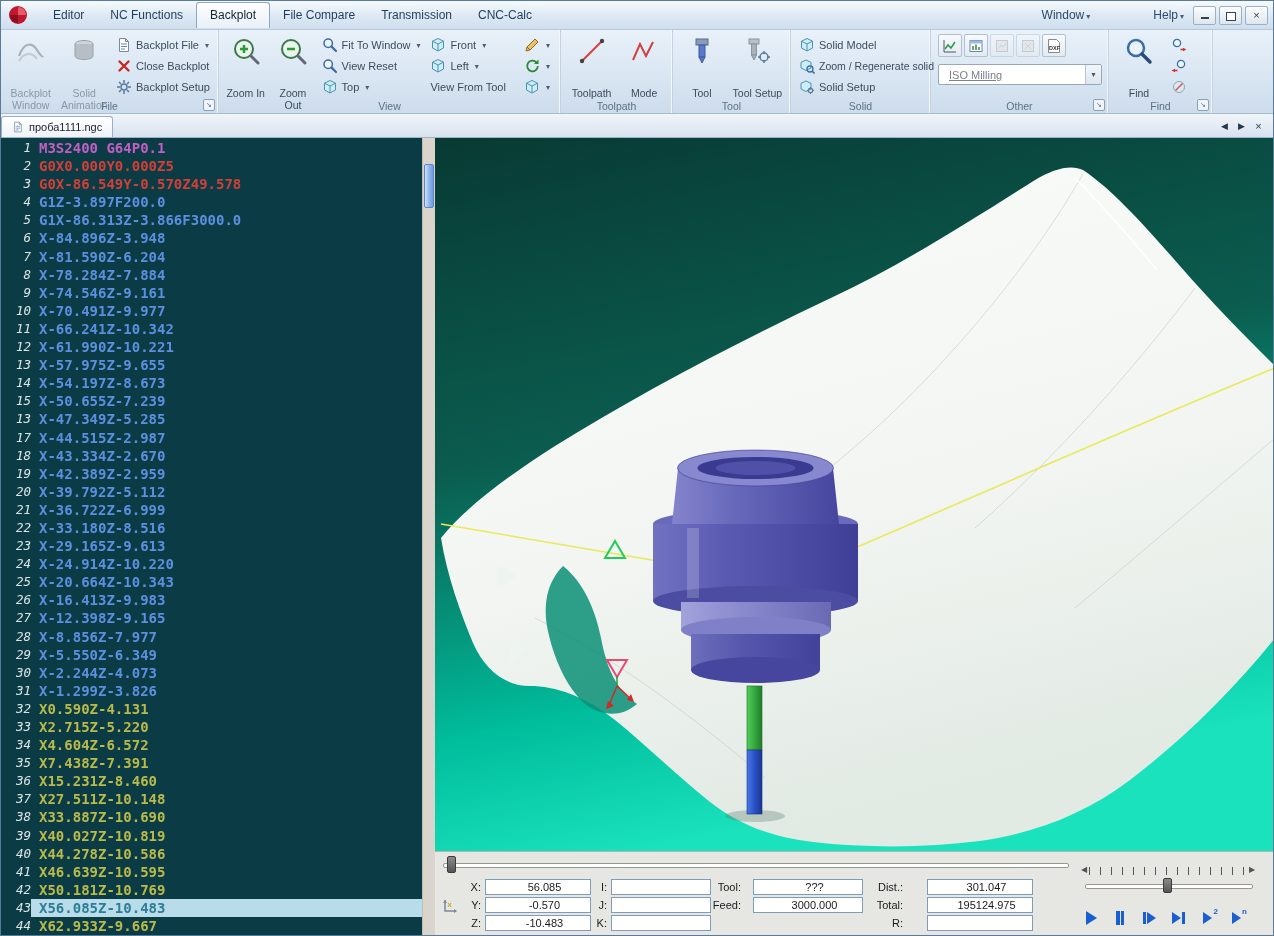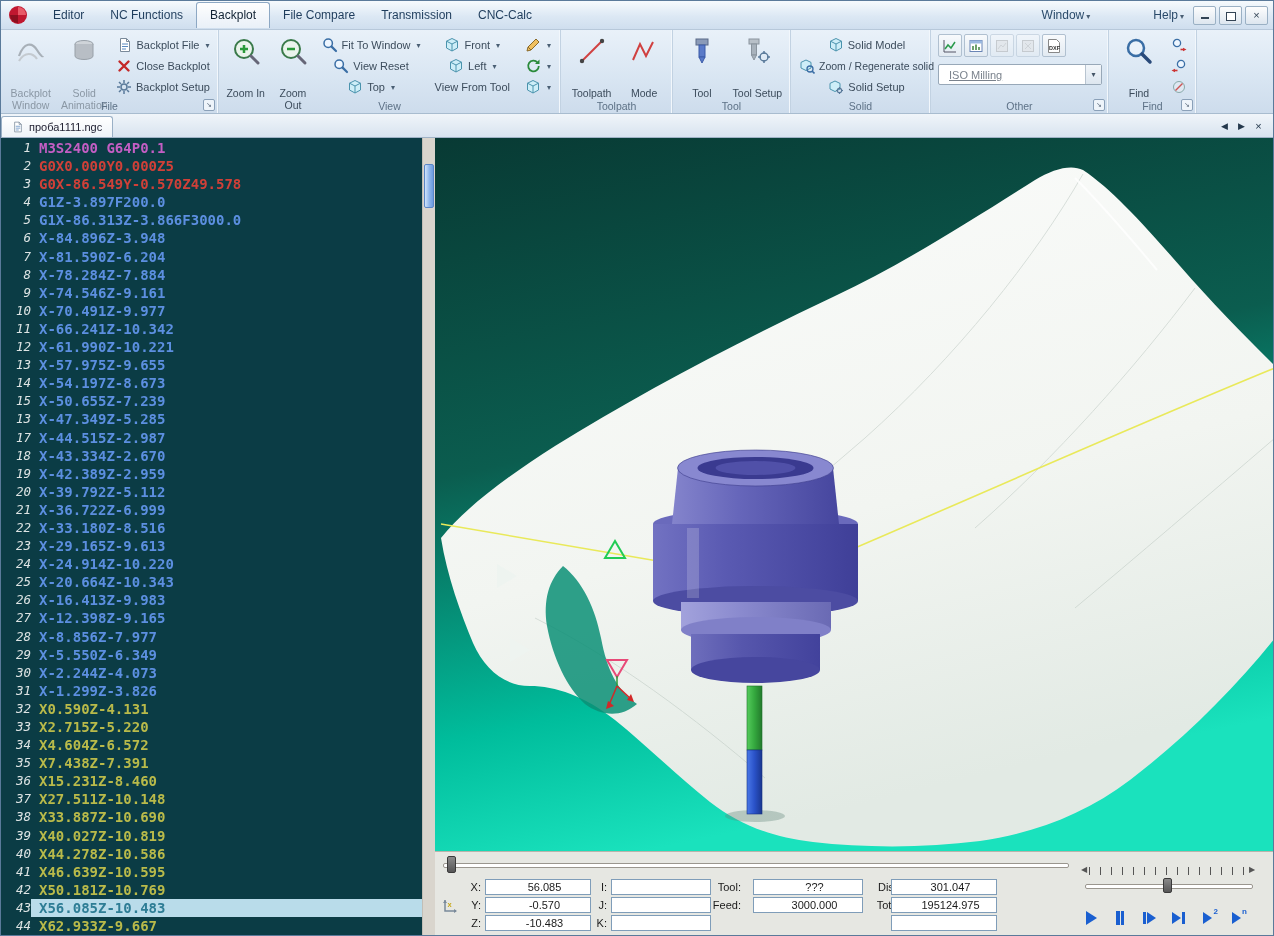--- a/index.html
+++ b/index.html
@@ -19,21 +19,21 @@
 
   
   .ribbon{position:absolute;top:29px;left:0;width:100%;height:84px;background:linear-gradient(#e9f1f9,#d8e5f2 60%,#cddcec);border-bottom:1px solid #a8bccf;display:flex;box-sizing:border-box;}
   .rgroup{position:relative;height:100%;border-right:1px solid #c2d2e2;box-shadow:inset -1px 0 0 #f2f7fc;box-sizing:border-box;flex:0 0 auto;}
   .rlabel{position:absolute;bottom:1px;left:0;right:0;text-align:center;font-size:10.5px;color:#5d7186;}
   .dlg{position:absolute;bottom:2px;right:3px;width:10px;height:10px;border:1px solid #8aa0b8;border-radius:2px;font-size:7px;line-height:9px;text-align:center;color:#567;background:#eef4fa;}
   .rbody{display:flex;height:67px;padding:3px 4px 0;gap:2px;}
   .bigbtn{width:54px;display:flex;flex-direction:column;align-items:center;padding:1px;border:1px solid transparent;border-radius:3px;font-size:10.5px;color:#3c4c5c;text-align:center;line-height:1.12;gap:20px;}
   .bicon{width:30px;height:30px;margin:1px 0 2px;flex:0 0 auto;}
   .smallcol{display:flex;flex-direction:column;gap:1px;padding-top:2px;}
-  .smallbtn{display:flex;align-items:center;gap:4px;height:20px;padding:0 4px;font-size:11px;color:#3c4c5c;border-radius:2px;white-space:nowrap;justify-content:center;}
+  .smallbtn{display:flex;align-items:center;gap:4px;height:20px;padding:0 4px;font-size:11px;color:#3c4c5c;border-radius:2px;white-space:nowrap;}
   .ico{width:16px;height:16px;flex:0 0 auto;}
   .iconrow{display:flex;gap:2px;padding:1px 0 3px;}
   .tbtn{width:22px;height:21px;border:1px solid #b0c0d0;border-radius:2px;background:linear-gradient(#f8fafc,#e2eaf2);display:flex;align-items:center;justify-content:center;}
   .tbtn.dis{opacity:.5;}
   .combo{width:162px;height:19px;border:1px solid #98a8b8;background:#fff;display:flex;align-items:center;border-radius:2px;}
   .combo-text{flex:1;font-size:11px;color:#7a828c;padding-left:10px;text-decoration:underline;}
   .combo-arrow{width:15px;height:100%;border-left:1px solid #b8c4d0;background:linear-gradient(#f2f6fa,#dde6ef);display:flex;align-items:center;justify-content:center;font-size:8px;color:#456;}
   .grayed .blabel, .grayed{color:#8a97a4;}
 
   
@@ -60,21 +60,21 @@
   
   .controlbar{position:absolute;top:850px;left:434px;width:840px;height:86px;background:#e6e7e2;border-top:1px solid #b8b4ab;font-size:11px;color:#1a1a1a;box-sizing:border-box;}
   .ptrack{position:absolute;left:8px;top:11px;width:624px;height:3px;background:#fff;border:1px solid #9a968e;border-radius:2px;}
   .phandle{position:absolute;left:12px;top:4px;width:9px;height:17px;background:linear-gradient(#8a8a8a,#565656);border:1px solid #3a3a3a;border-radius:2px;box-sizing:border-box;}
   .fl{position:absolute;text-align:right;height:16px;line-height:16px;}
   .fb{position:absolute;height:16px;background:#fff;border:1px solid #7f9db9;box-sizing:border-box;text-align:center;padding:1px 3px 0 16px;font-size:11px;line-height:13px;}
   .r1{top:27px;} .r2{top:45px;} .r3{top:63px;}
   .lab1{left:26px;width:20px;} .box1{left:50px;width:106px;}
   .lab2{left:156px;width:16px;} .box2{left:176px;width:100px;}
   .lab3{left:270px;width:36px;} .box3{left:318px;width:110px;}
-  .lab4{left:424px;width:44px;} .box4{left:456px;width:106px;}
+  .lab4{left:424px;width:44px;} .box4{left:492px;width:106px;}
   .csicon{position:absolute;left:6px;top:45px;}
   .ticks{position:absolute;left:654px;top:15px;width:158px;height:8px;background:repeating-linear-gradient(90deg,#555 0 1px,transparent 1px 11px);}
   .tickarrow{position:absolute;top:13px;font-size:8px;color:#555;}
   .strack{position:absolute;left:650px;top:32px;width:166px;height:3px;background:#fff;border:1px solid #9a968e;border-radius:2px;}
   .shandle{position:absolute;left:728px;top:26px;width:9px;height:15px;background:linear-gradient(#8a8a8a,#565656);border:1px solid #3a3a3a;border-radius:2px;box-sizing:border-box;}
   .pbrow{position:absolute;left:644px;top:54px;display:flex;gap:5px;align-items:center;}
   .pb{width:24px;height:24px;display:flex;align-items:center;justify-content:center;gap:1px;position:relative;}
   .tri{width:0;height:0;border-left:11px solid #1a5fd0;border-top:7px solid transparent;border-bottom:7px solid transparent;}
   .tri.sm{border-left-width:9px;border-top-width:6px;border-bottom-width:6px;}
   .pbar{width:3.5px;height:14px;background:#1a5fd0;}
@@ -366,21 +366,21 @@
         </div>
         <div class="combo">
           <span class="combo-text">ISO Milling</span>
           <span class="combo-arrow">▾</span>
         </div>
       </div>
       <div class="rlabel">Other</div>
       <span class="dlg">↘</span>
     </div>
 
-    <div class="rgroup" style="width:88px">
+    <div class="rgroup" style="width:104px">
       <div class="rbody">
         <div class="bigbtn" style="width:48px">
           <svg class="bicon" viewBox="0 0 30 30">
             <circle cx="12" cy="12" r="8" fill="#eaf2fa" stroke="#3a6ea5" stroke-width="2.5"></circle>
             <line x1="18" y1="18" x2="26" y2="26" stroke="#2a4a7a" stroke-width="3.5" stroke-linecap="round"></line>
           </svg>
           <span class="blabel">Find</span>
         </div>
         <div class="smallcol">
           <div class="smallbtn">

